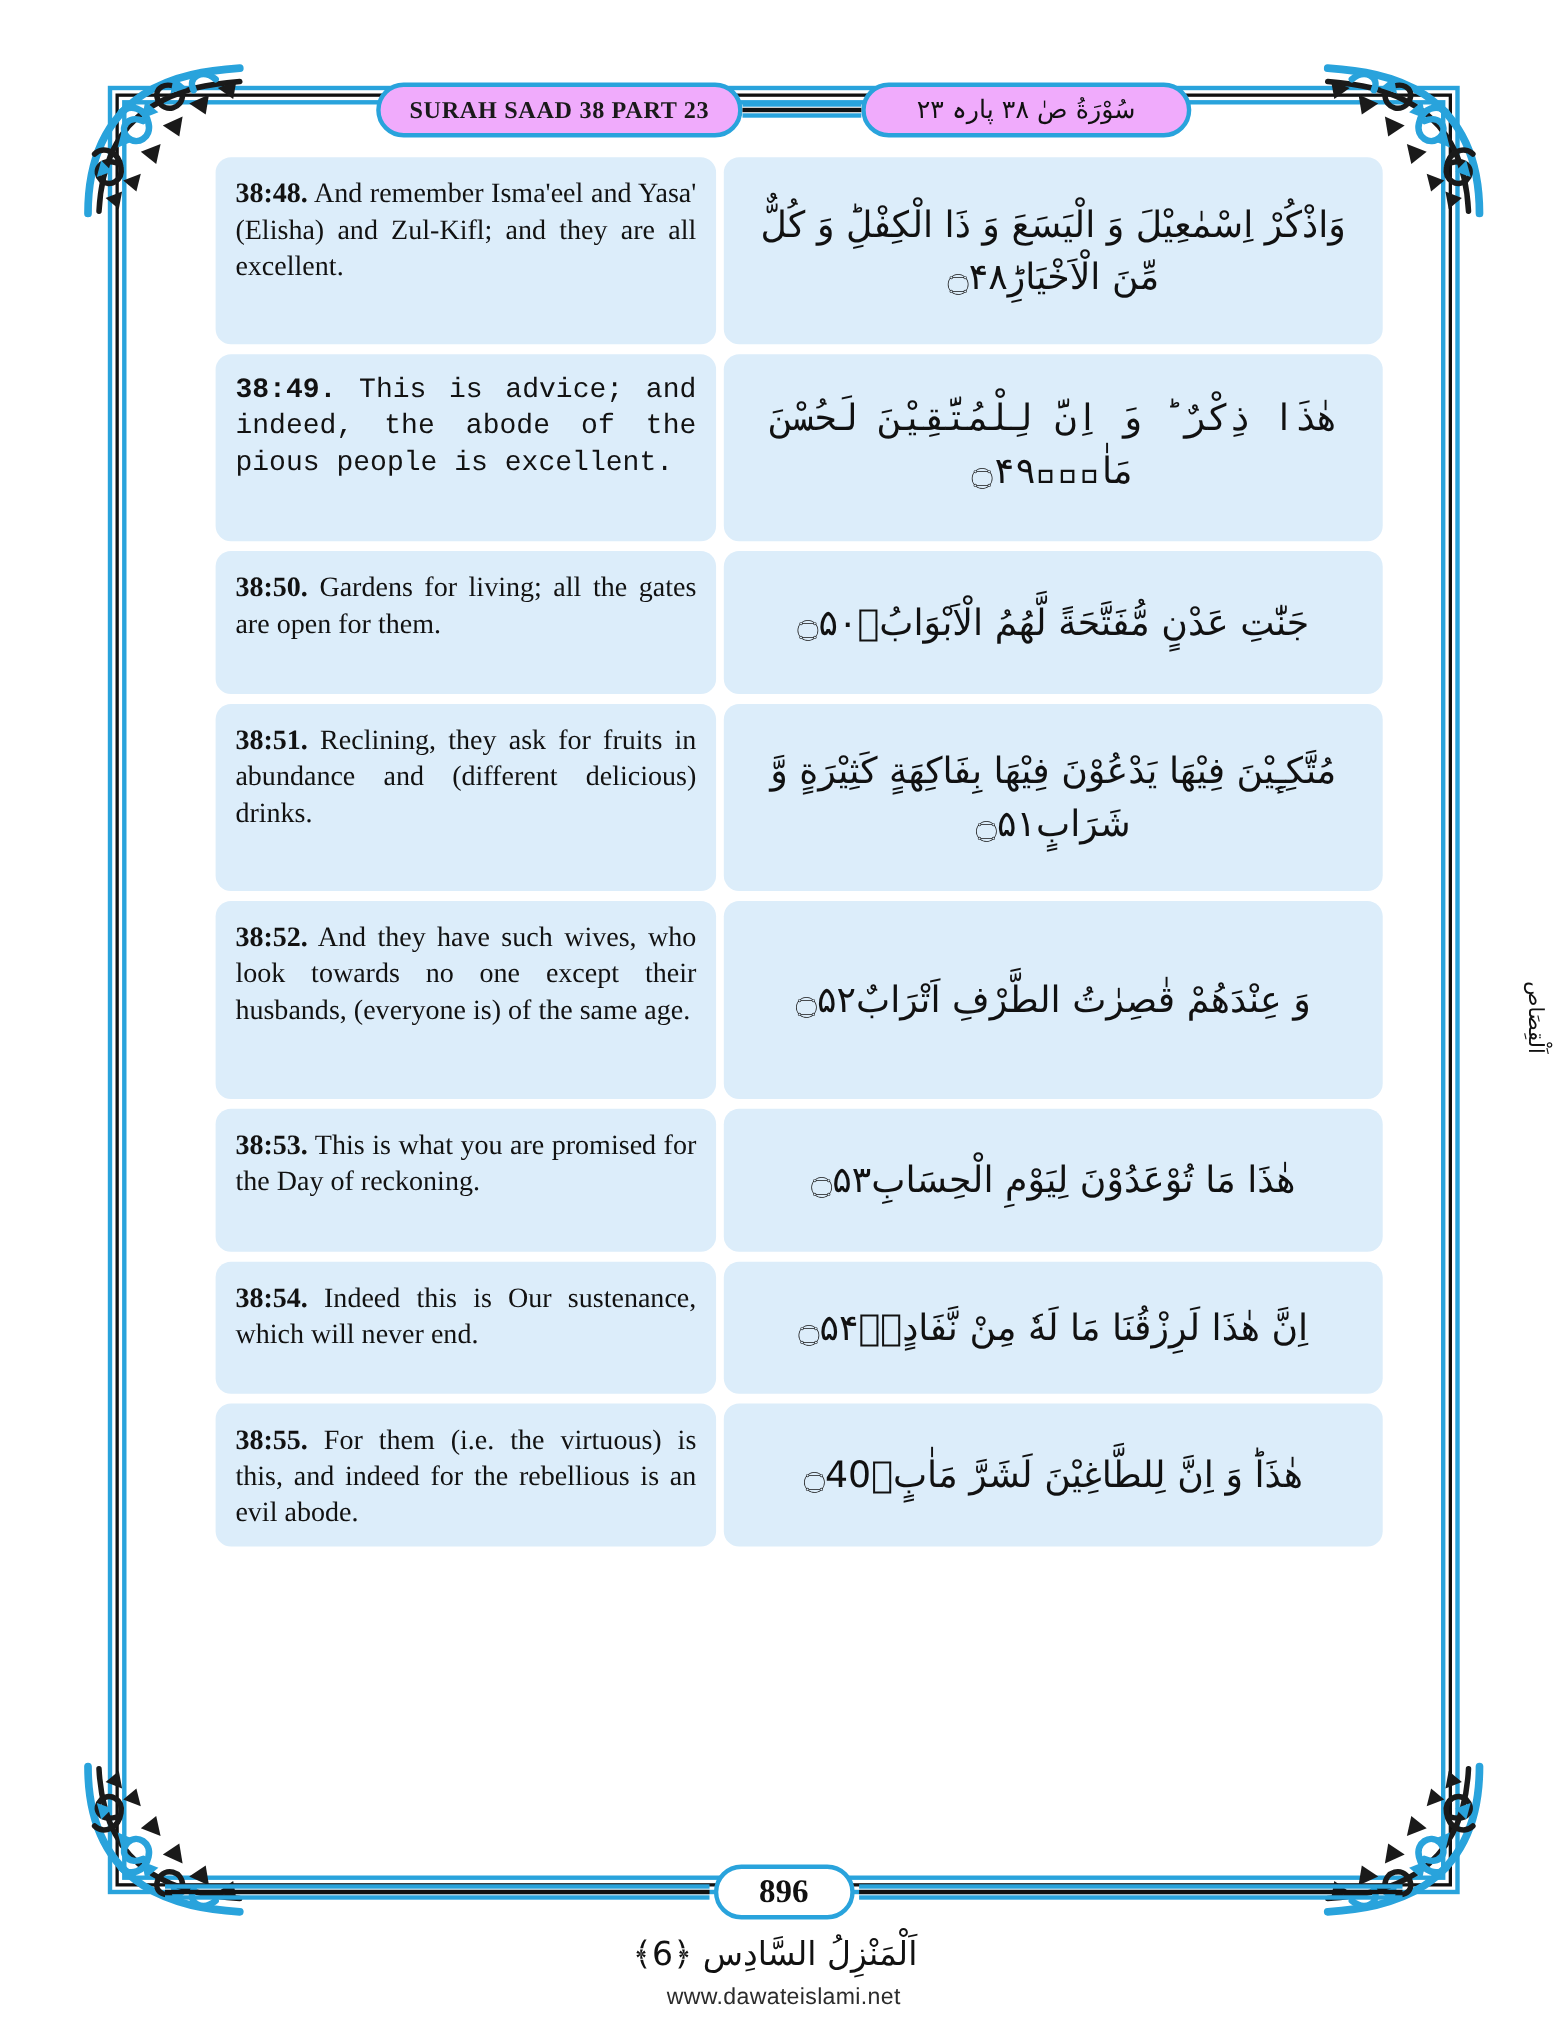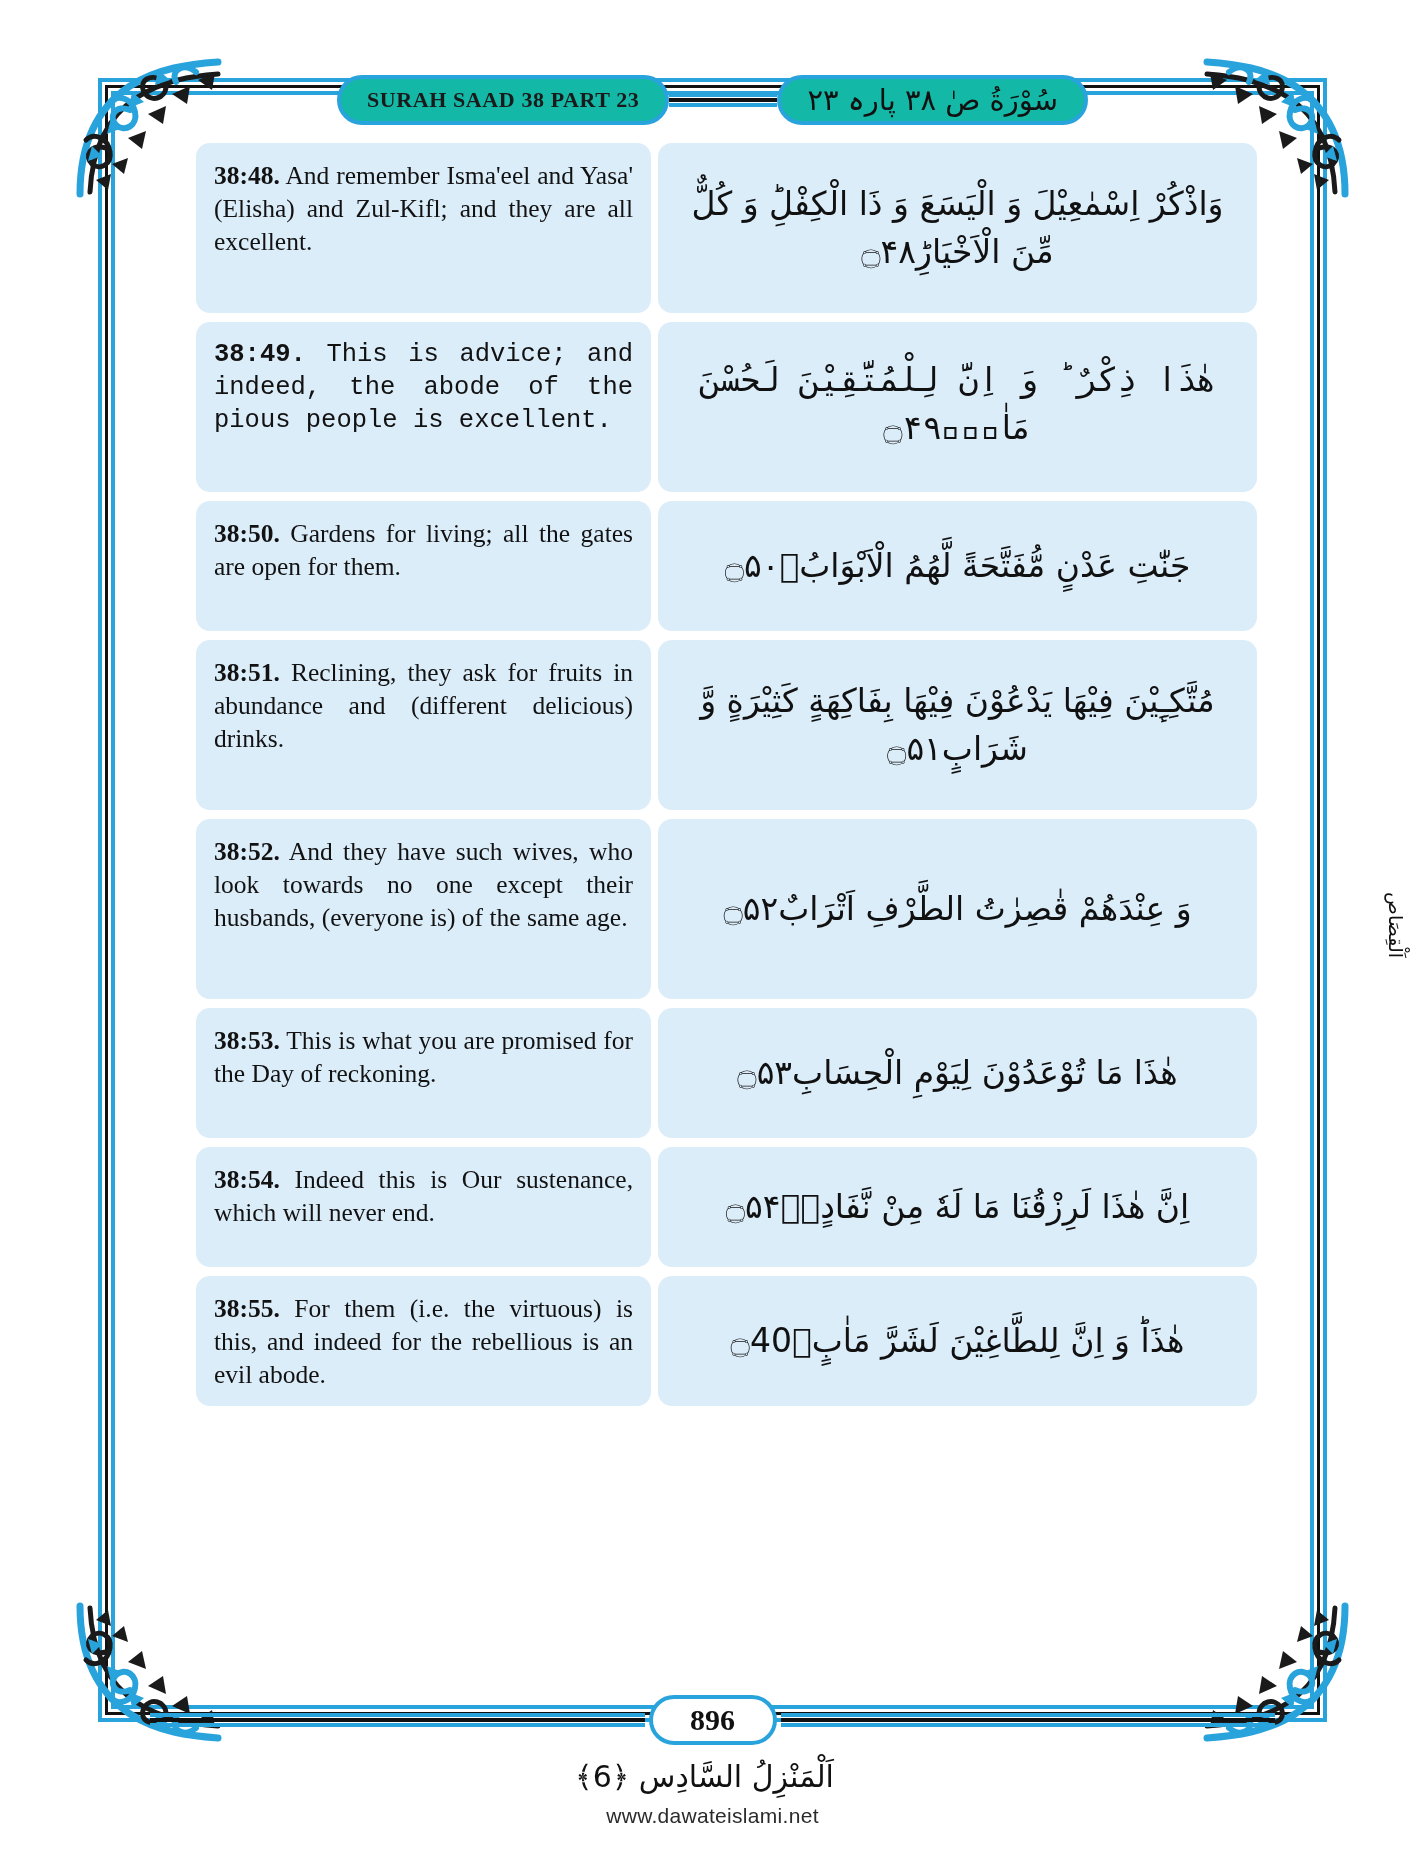--- a/index.html
+++ b/index.html
@@ -59,21 +59,21 @@
     right: 150px;
     top: 72px;
     height: 56px;
     display: flex;
     align-items: center;
     justify-content: center;
     gap: 0;
     z-index: 6;
   }
   .hdr-pill {
-    background: #14b8a6;
+    background: #f0abfc;
     border: 4px solid #29a3dc;
     border-radius: 30px;
     height: 50px;
     display: flex;
     align-items: center;
     justify-content: center;
     padding: 0 26px;
     white-space: nowrap;
   }
   .hdr-pill.left  { min-width: 320px; }
@@ -81,21 +81,21 @@
 
   .hdr-title {
     font-family: "Liberation Serif", serif;
     font-weight: bold;
     font-size: 22px;
     letter-spacing: 0.6px;
     color: #1a1a1a;
   }
   .hdr-title-ar {
     font-family: "DejaVu Sans", sans-serif;
-    font-size: 29px;
+    font-size: 23px;
     color: #111111;
     direction: rtl;
     line-height: 1;
   }
 
   .hdr-connector {
     width: 108px;
     height: 14px;
     position: relative;
     flex: none;

